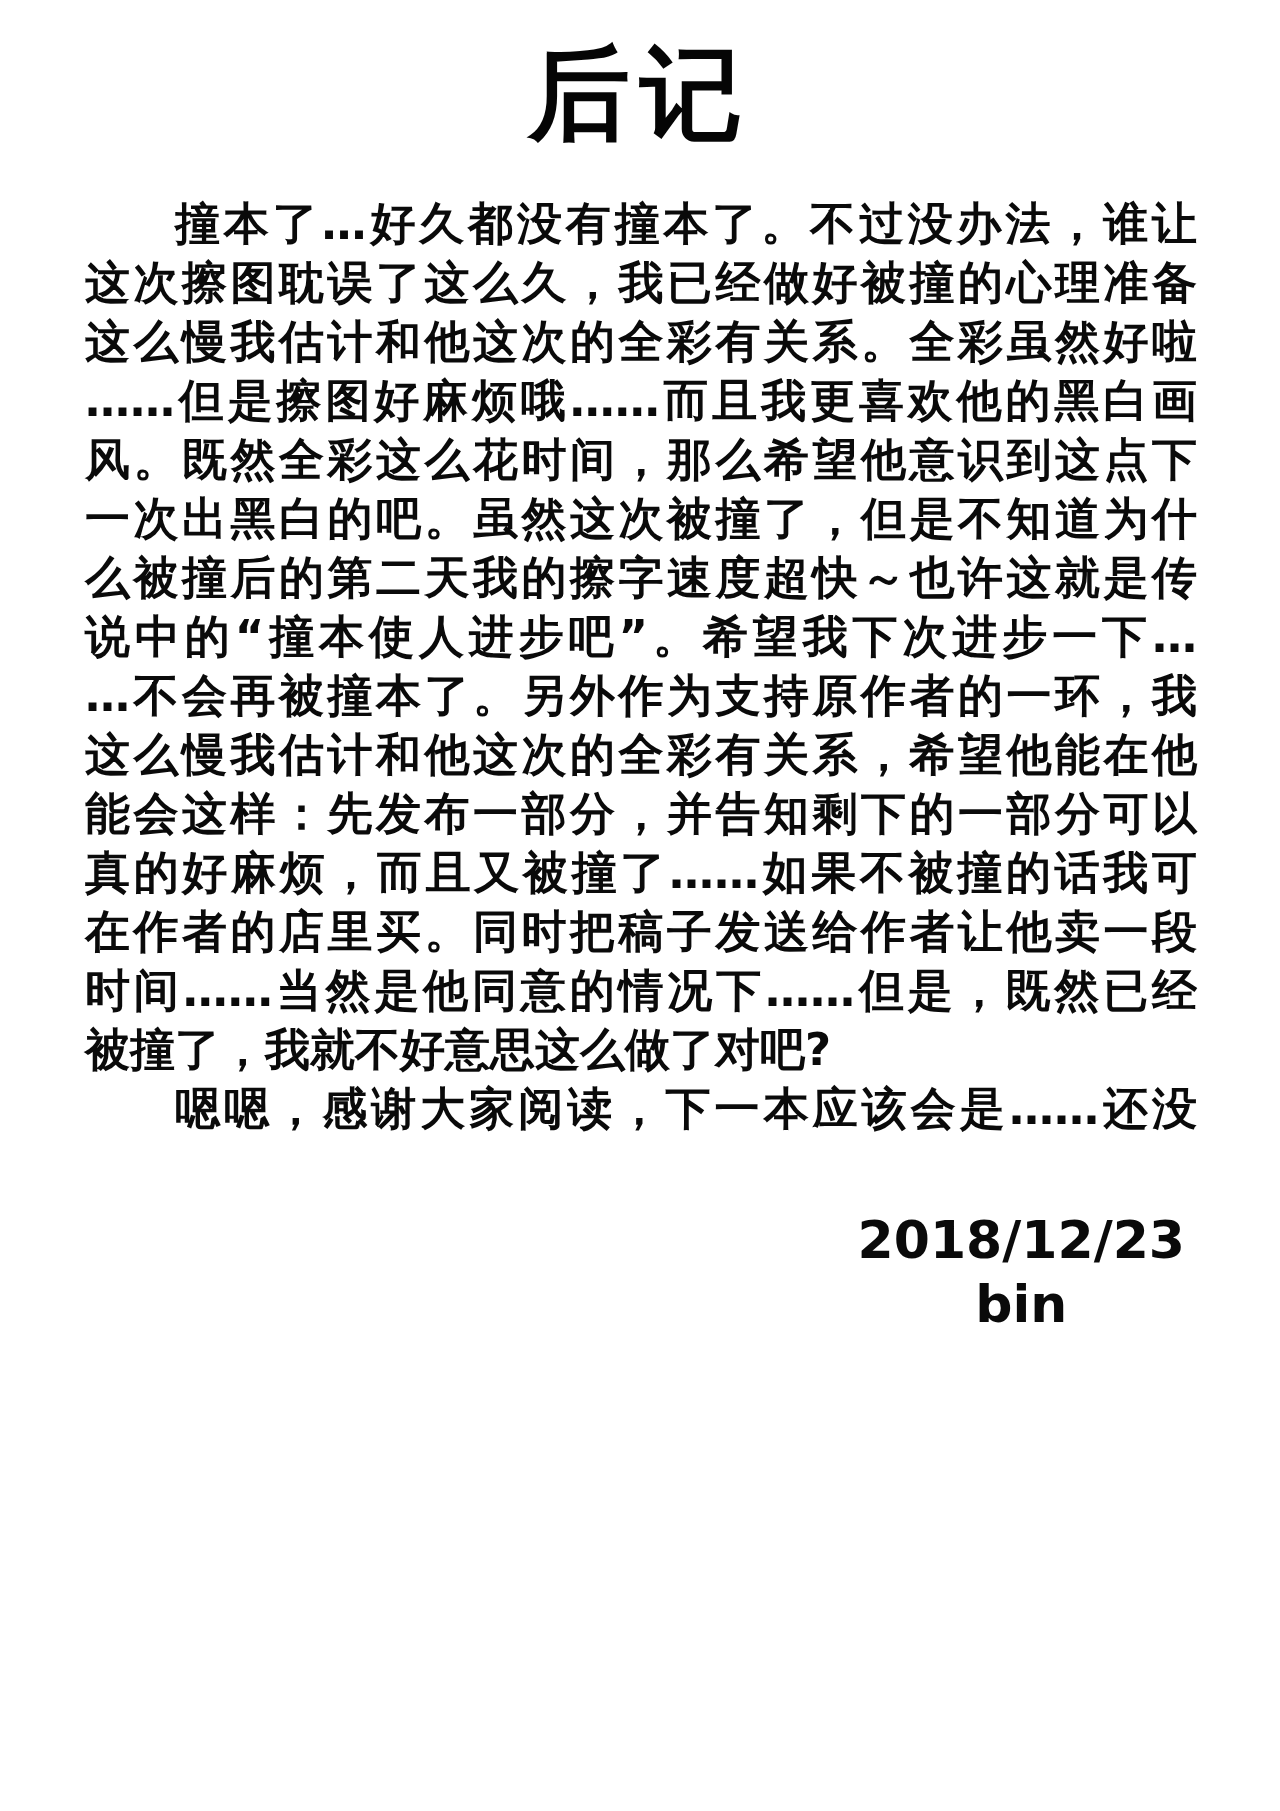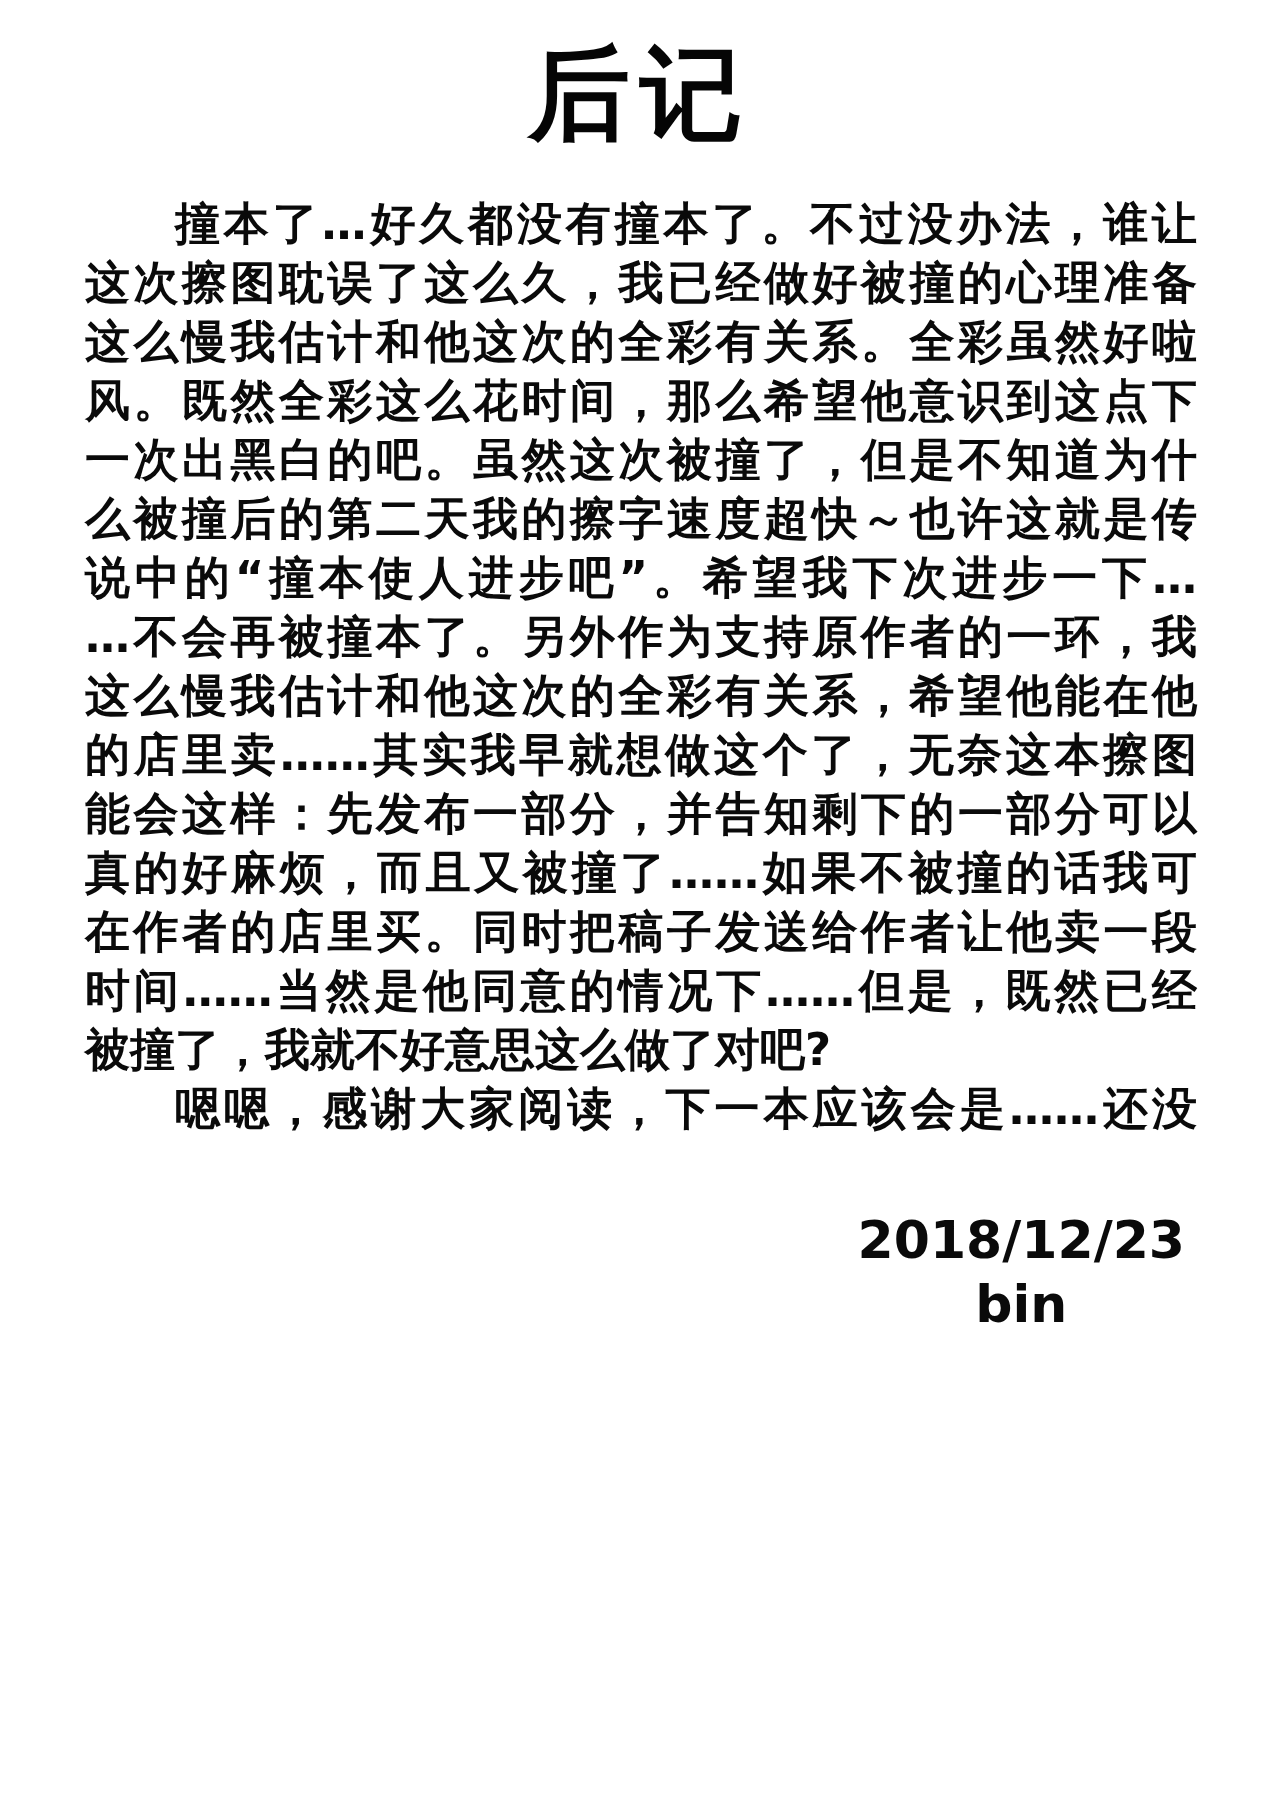--- a/index.html
+++ b/index.html
@@ -60,27 +60,27 @@
 <body>
 
 <div class="page">
 
   <h1 class="title">后记</h1>
 
   <div class="body-text" id="body-lines">
       <div class="line indent">撞本了…好久都没有撞本了。不过没办法，谁让</div>
       <div class="line">这次擦图耽误了这么久，我已经做好被撞的心理准备</div>
       <div class="line">这么慢我估计和他这次的全彩有关系。全彩虽然好啦</div>
+      <div class="line">……但是擦图好麻烦哦……而且我更喜欢他的黑白画</div>
       <div class="line">风。既然全彩这么花时间，那么希望他意识到这点下</div>
       <div class="line">一次出黑白的吧。虽然这次被撞了，但是不知道为什</div>
       <div class="line">么被撞后的第二天我的擦字速度超快～也许这就是传</div>
       <div class="line">说中的“撞本使人进步吧”。希望我下次进步一下…</div>
       <div class="line">…不会再被撞本了。另外作为支持原作者的一环，我</div>
       <div class="line">这么慢我估计和他这次的全彩有关系，希望他能在他</div>
-      <div class="line">的店里卖……其实我早就想做这个了，无奈这本擦图</div>
       <div class="line">能会这样：先发布一部分，并告知剩下的一部分可以</div>
       <div class="line">真的好麻烦，而且又被撞了……如果不被撞的话我可</div>
       <div class="line">在作者的店里买。同时把稿子发送给作者让他卖一段</div>
       <div class="line">时间……当然是他同意的情况下……但是，既然已经</div>
       <div class="line short">被撞了，我就不好意思这么做了对吧?</div>
       <div class="line indent">嗯嗯，感谢大家阅读，下一本应该会是……还没</div>
     </div>
 
   <div class="sign-block">
     <div class="date">2018/12/23</div>

